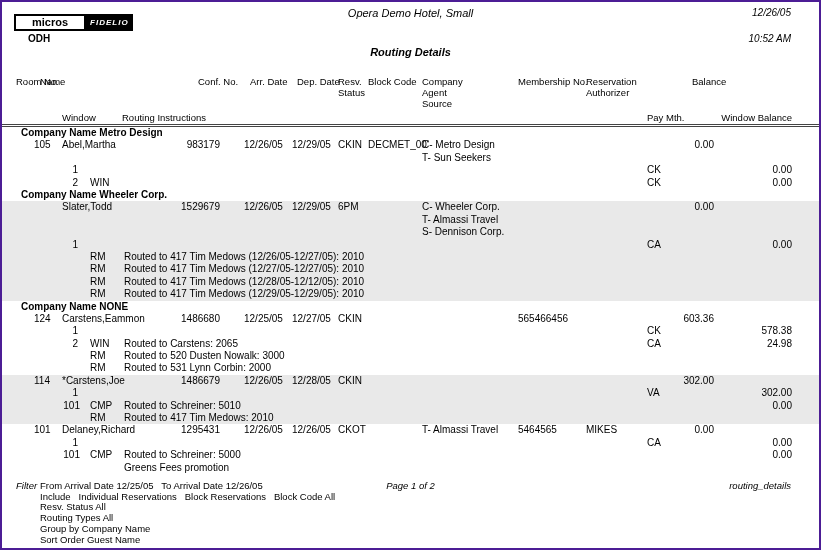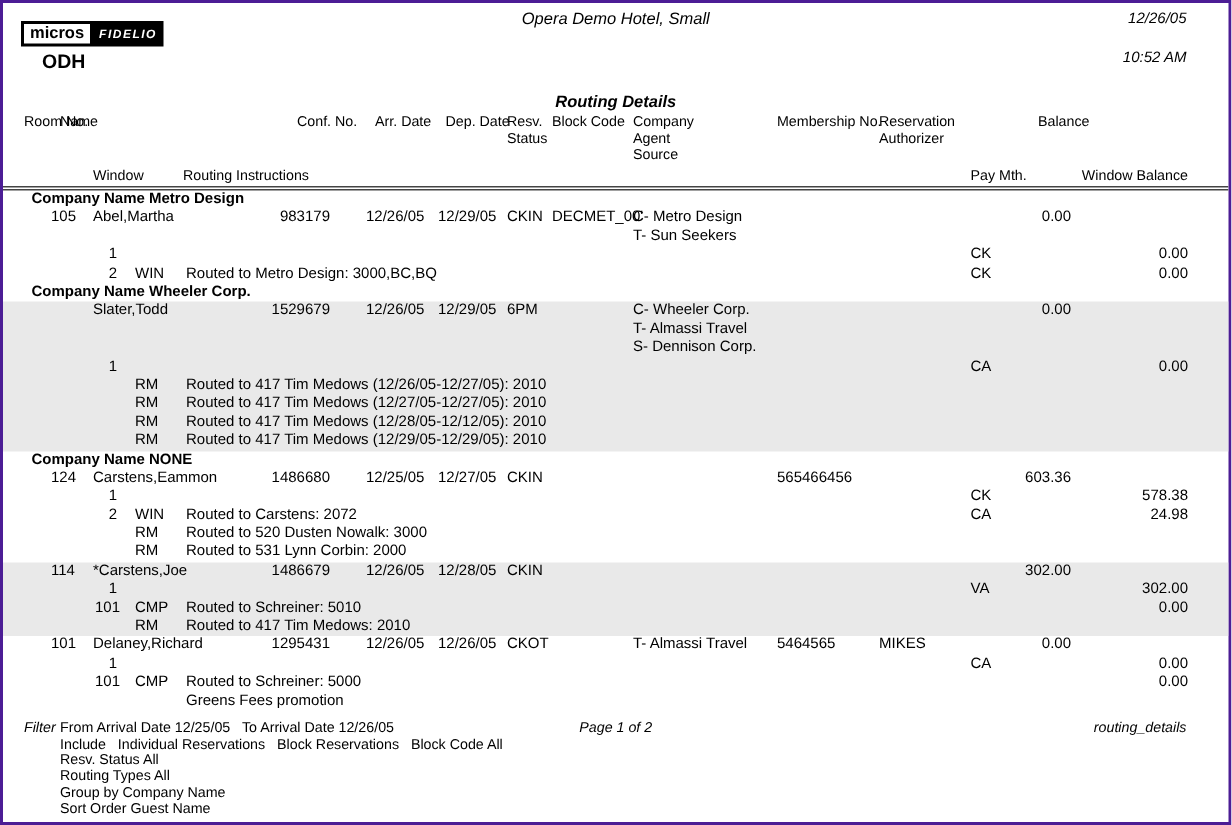--- a/index.html
+++ b/index.html
@@ -8,26 +8,26 @@
     border:2px solid #4c1d95;box-sizing:border-box;overflow:hidden;
     font-family:Liberation Sans, sans-serif;color:#000;
   }
   
   .hotel-name{position:absolute;top:5px;left:0;width:100%;text-align:center;
     font-size:11px;font-style:italic;}
   .print-date{position:absolute;top:5px;right:28px;font-size:10px;font-style:italic;}
   .print-time{position:absolute;top:31px;right:28px;font-size:10px;font-style:italic;}
   .logo{position:absolute;top:12px;left:12px;display:flex;align-items:stretch;}
   .logo-micros{border:2px solid #000;background:#fff;color:#000;font-weight:bold;
-    font-size:11px;line-height:13px;padding:0 4px;}
+    font-size:11px;line-height:13px;padding:0 16px;}
   .logo-fidelio{background:#000;color:#fff;font-weight:bold;font-style:italic;
     font-size:8px;line-height:17px;padding:0 4px;letter-spacing:1px;}
-  .property-code{position:absolute;top:31px;left:26px;font-size:13px;font-weight:bold;}
+  .property-code{position:absolute;top:31px;left:26px;font-size:10px;font-weight:bold;}
   .report-title{position:absolute;top:44px;left:0;width:100%;text-align:center;
-    font-size:11px;font-weight:bold;font-style:italic;margin-top:16px;}
+    font-size:11px;font-weight:bold;font-style:italic;}
   
   .colheads{position:absolute;top:70px;left:0;right:0;height:52px;
     border-bottom:3px double #444;font-size:9.5px;line-height:11px;}
   .hc{position:absolute;top:4px;white-space:pre;}
   .hc2{top:40px;}
   .hc-room{left:14px}.hc-name{left:38px}.hc-conf{left:196px}.hc-arr{left:248px}
   .hc-dep{left:295px}.hc-resv{left:336px}.hc-block{left:366px}.hc-company{left:420px}
   .hc-mem{left:516px}.hc-auth{left:584px}.hc-balance{left:690px}
   .hc-window{left:60px}.hc-routing{left:120px}.hc-pay{left:645px}
   .hc-winbal{left:700px;width:90px;text-align:right}
@@ -107,21 +107,20 @@
           <div class="cell v-balance">0.00</div>
         </div>
         <div class="row" style="height: 12.4px;">
           <div class="cell v-win">1</div>
           <div class="cell v-pay">CK</div>
           <div class="cell v-winbal">0.00</div>
         </div>
         <div class="row" style="height: 12.4px;">
           <div class="cell v-win">2</div>
           <div class="cell v-code">WIN</div>
-          <div class="cell v-instr">Routed to Metro Design: 3000,BC,BQ</div>
           <div class="cell v-pay">CK</div>
           <div class="cell v-winbal">0.00</div>
         </div>
       </div>
       <div class="sec">Company Name Wheeler Corp.</div>
       <div class="res shaded">
         <div class="row" style="height: 37.2px;">
           <div class="cell v-name">Slater,Todd</div>
           <div class="cell v-conf">1529679</div>
           <div class="cell v-arr">12/26/05</div>
@@ -167,21 +166,21 @@
           <div class="cell v-balance">603.36</div>
         </div>
         <div class="row" style="height: 12.4px;">
           <div class="cell v-win">1</div>
           <div class="cell v-pay">CK</div>
           <div class="cell v-winbal">578.38</div>
         </div>
         <div class="row" style="height: 12.4px;">
           <div class="cell v-win">2</div>
           <div class="cell v-code">WIN</div>
-          <div class="cell v-instr">Routed to Carstens: 2072</div>
+          <div class="cell v-instr">Routed to Carstens: 2065</div>
           <div class="cell v-pay">CA</div>
           <div class="cell v-winbal">24.98</div>
         </div>
         <div class="row" style="height: 12.4px;">
           <div class="cell v-code">RM</div>
           <div class="cell v-instr">Routed to 520 Dusten Nowalk: 3000</div>
         </div>
         <div class="row" style="height: 12.4px;">
           <div class="cell v-code">RM</div>
           <div class="cell v-instr">Routed to 531 Lynn Corbin: 2000</div>

